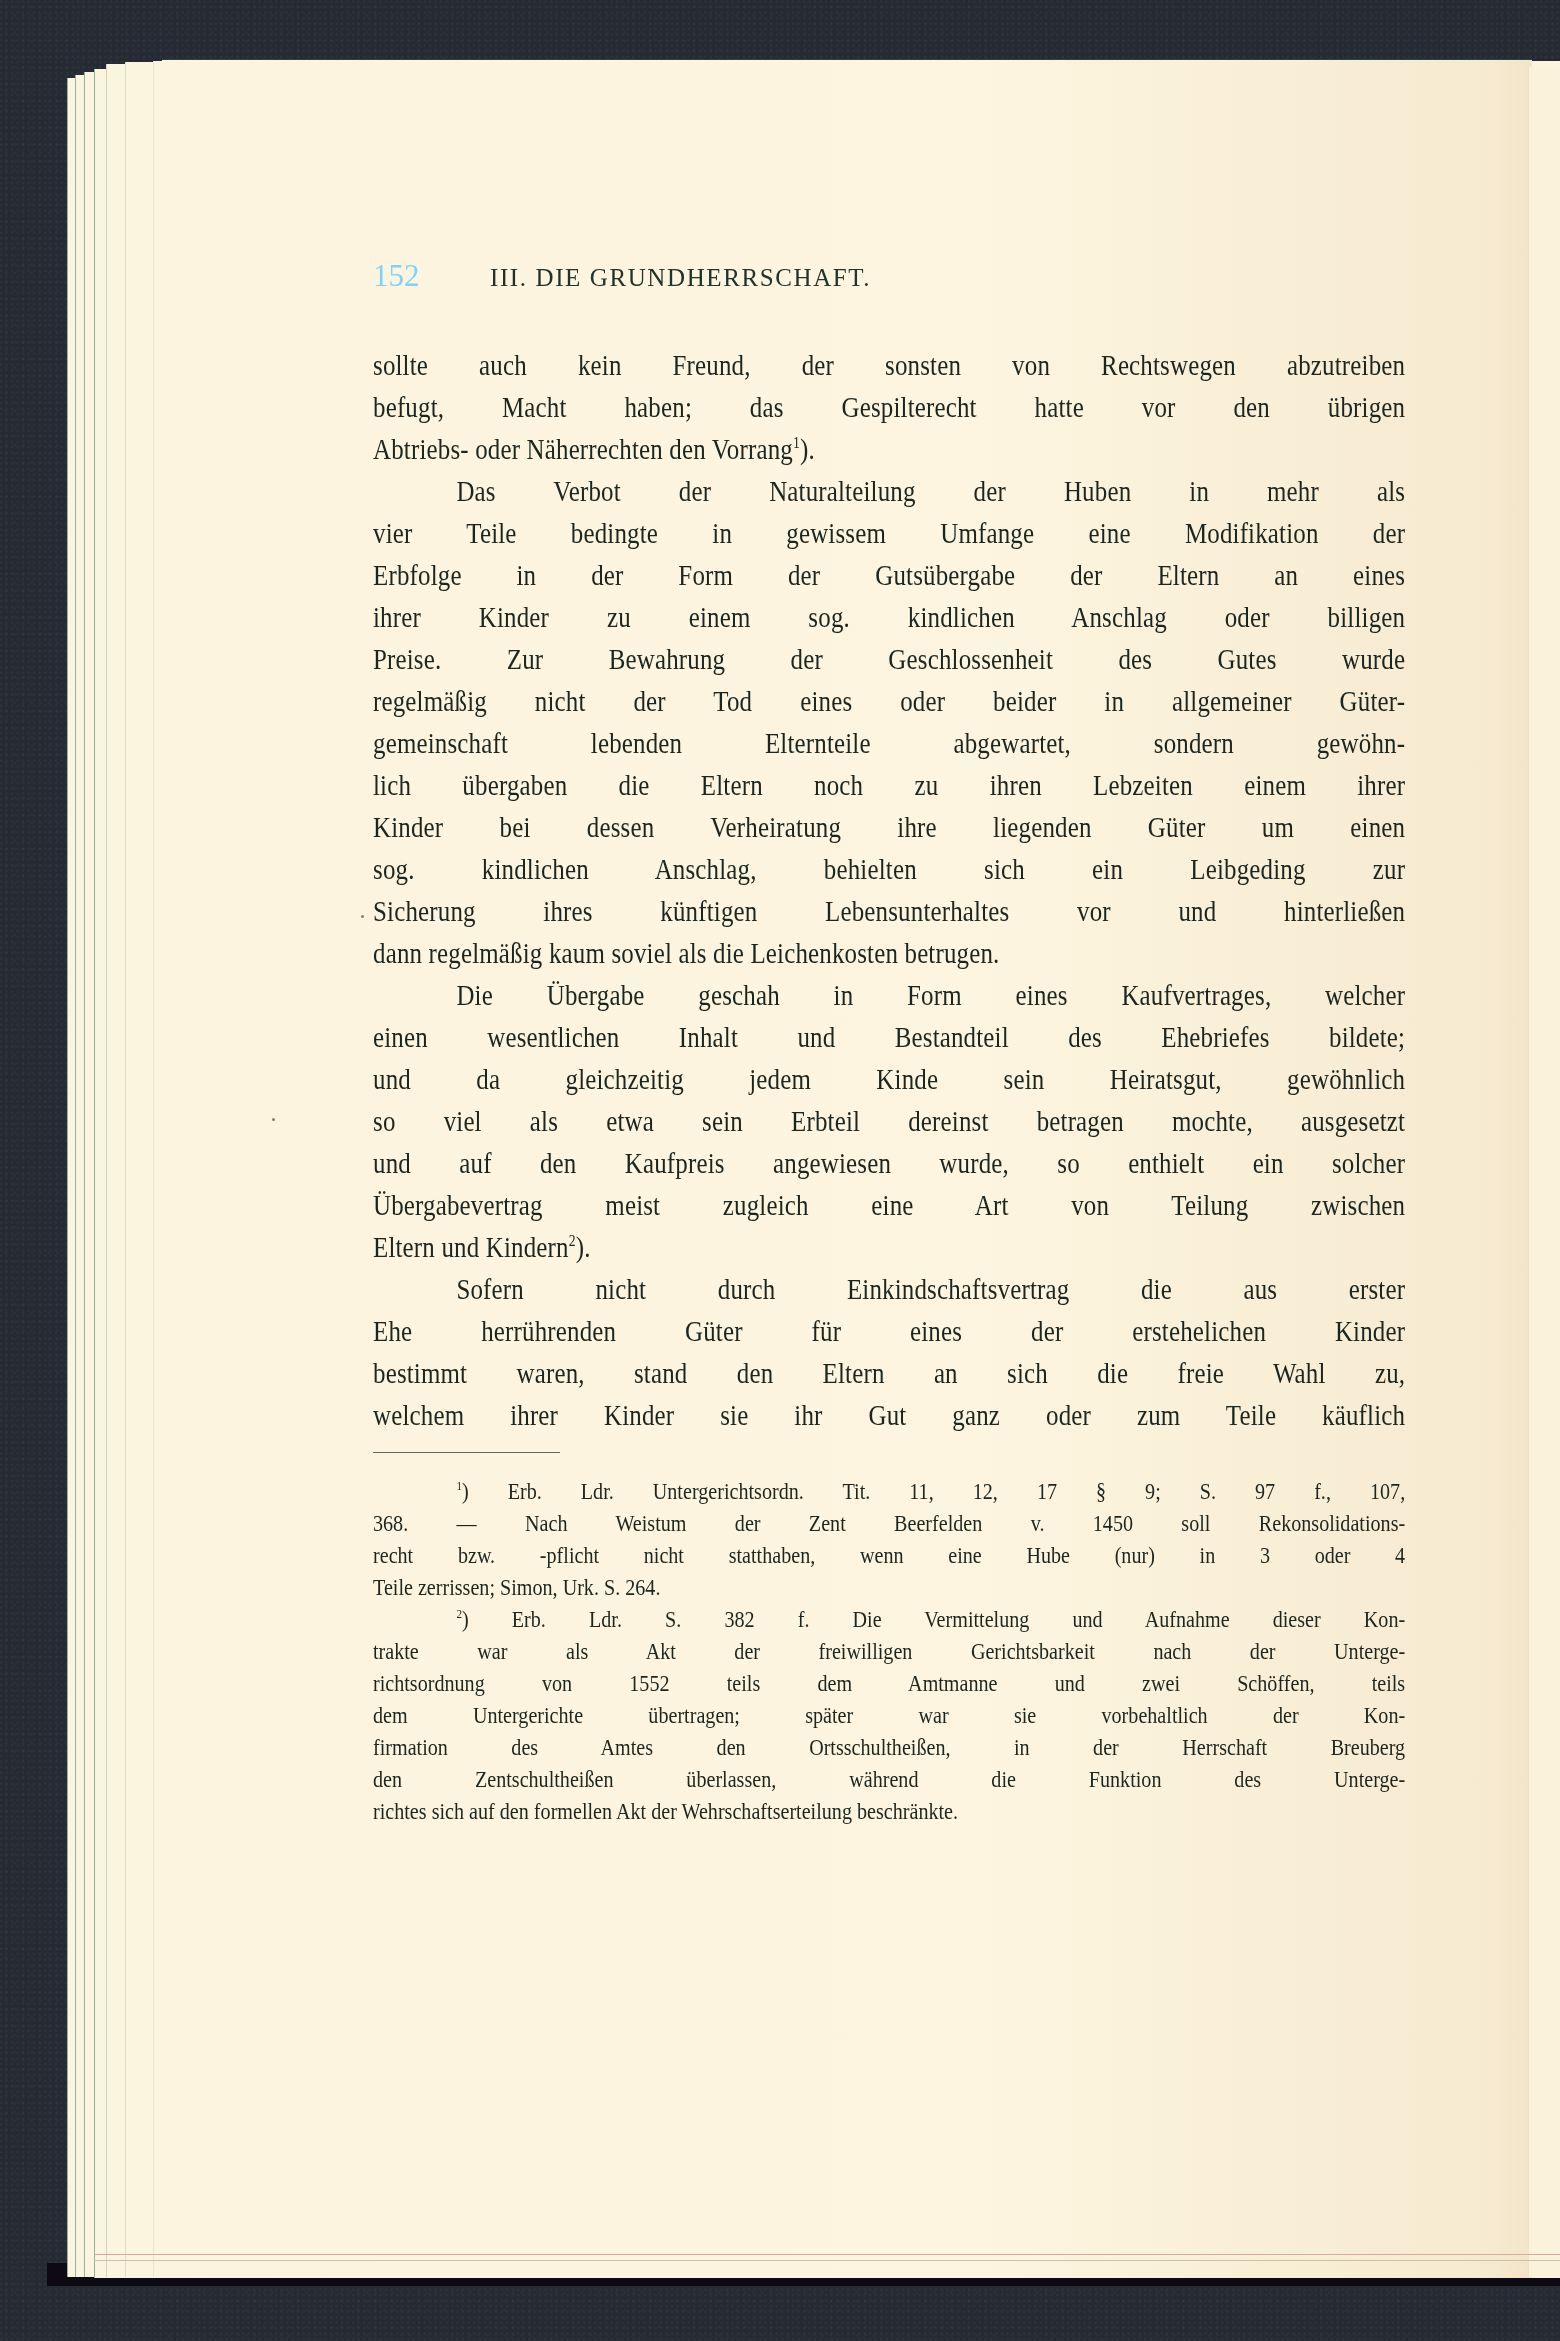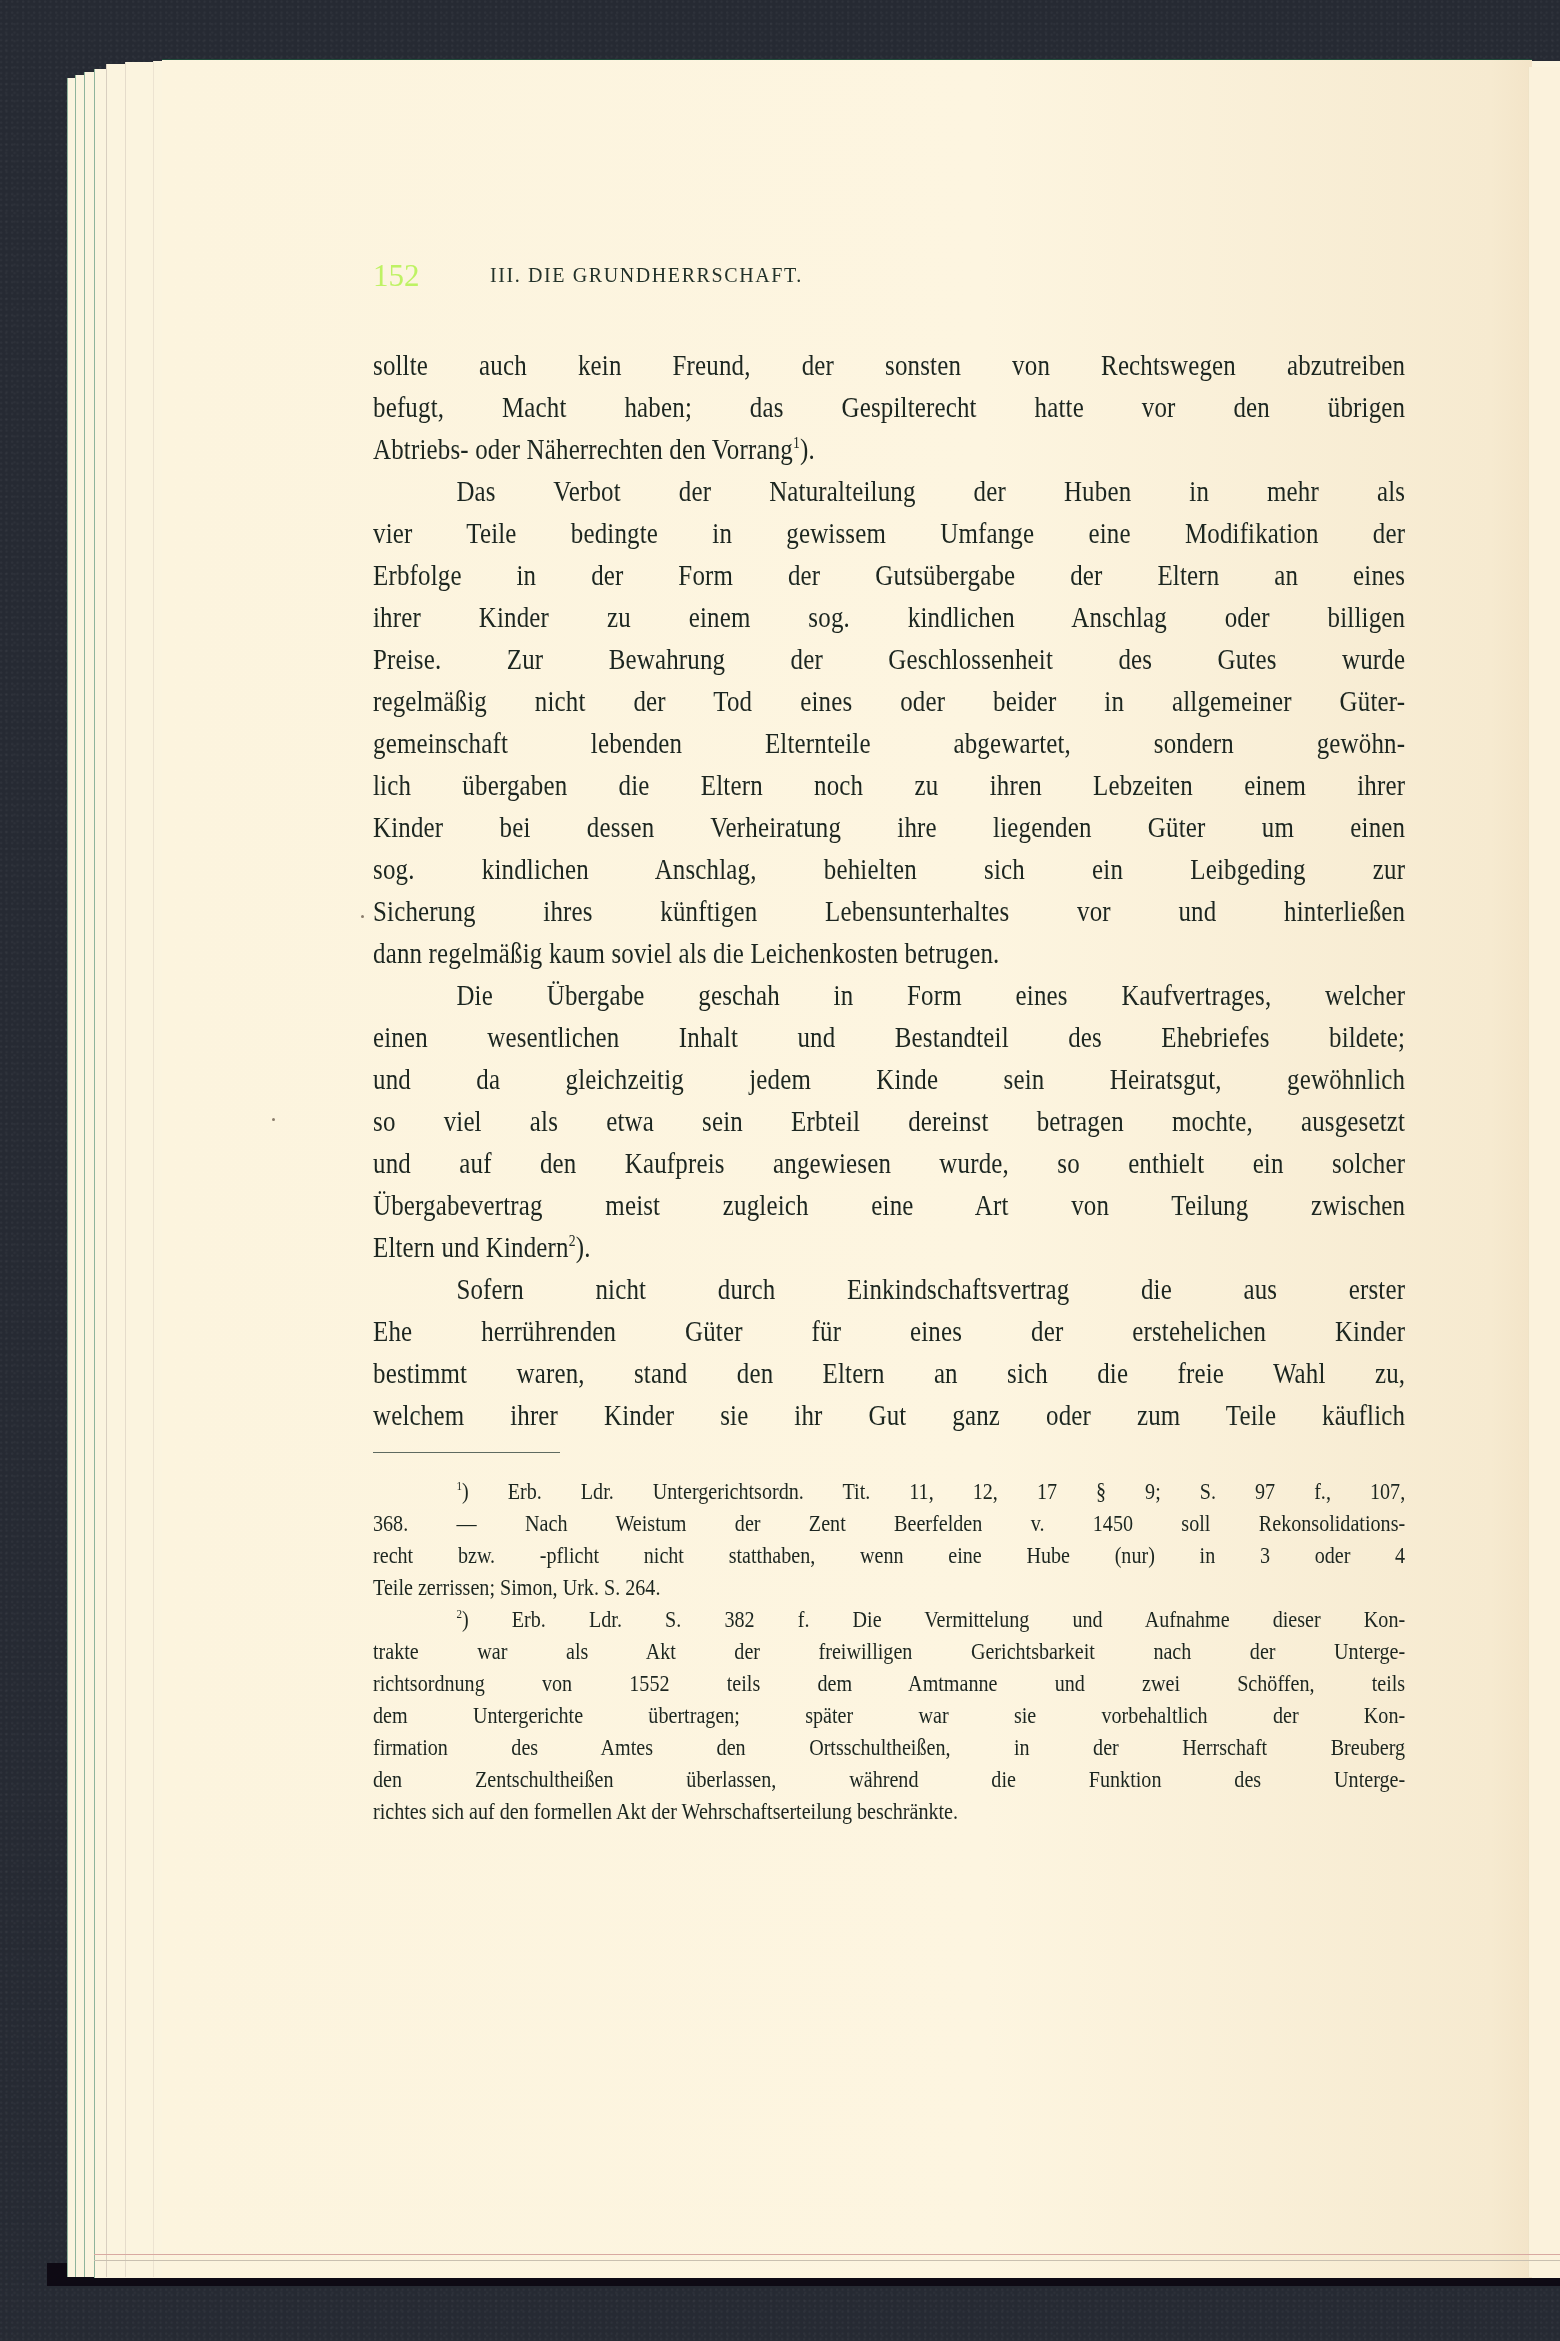--- a/index.html
+++ b/index.html
@@ -82,27 +82,27 @@
     .running-head {
       position: relative;
       height: 47px;
       margin-bottom: 39px;
     }
     .page-number {
       position: absolute;
       left: 0;
       top: 0;
       font-size: 31px;
-      color: #bef264;
+      color: #7dd3fc;
     }
     .running-title {
       position: absolute;
       left: 117px;
       top: 6.2px;
-      font-size: 20px;
+      font-size: 25px;
       letter-spacing: 1.6px;
       font-variant: small-caps;
       color: #23322a;
     }
     .body-text .line {
       font-size: 29px;
       line-height: 42px;
       height: 42px;
       white-space: nowrap;
       text-align: justify;

